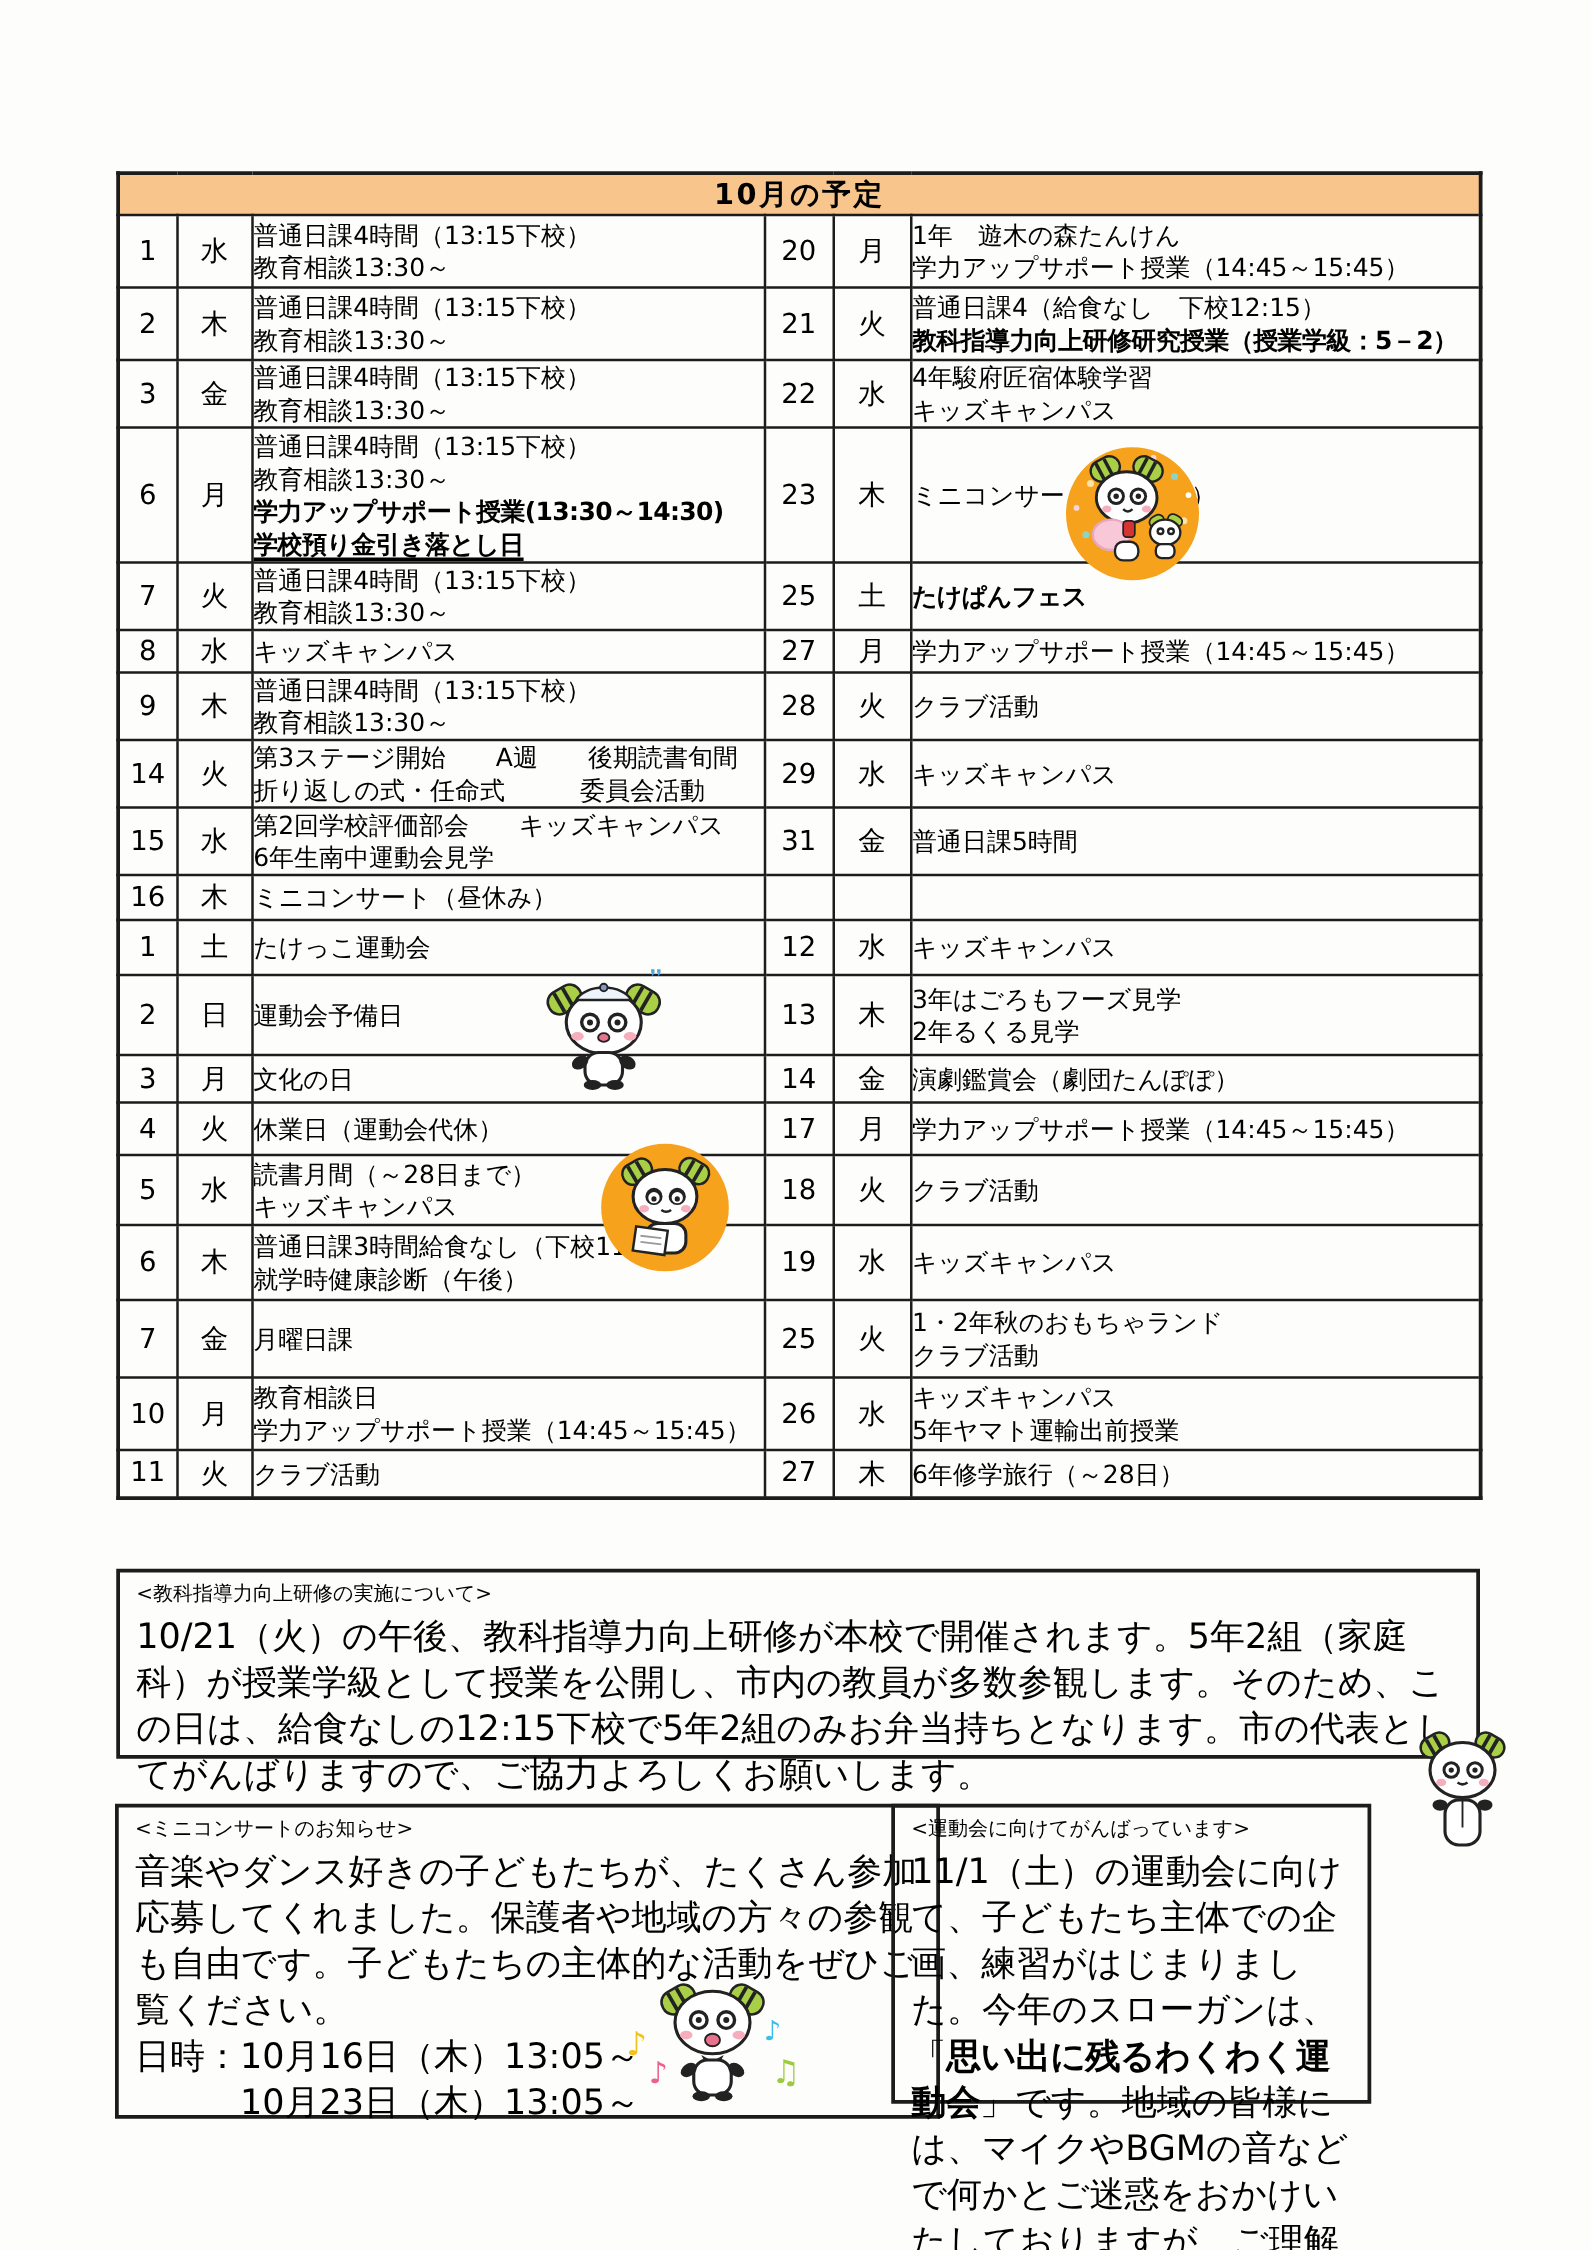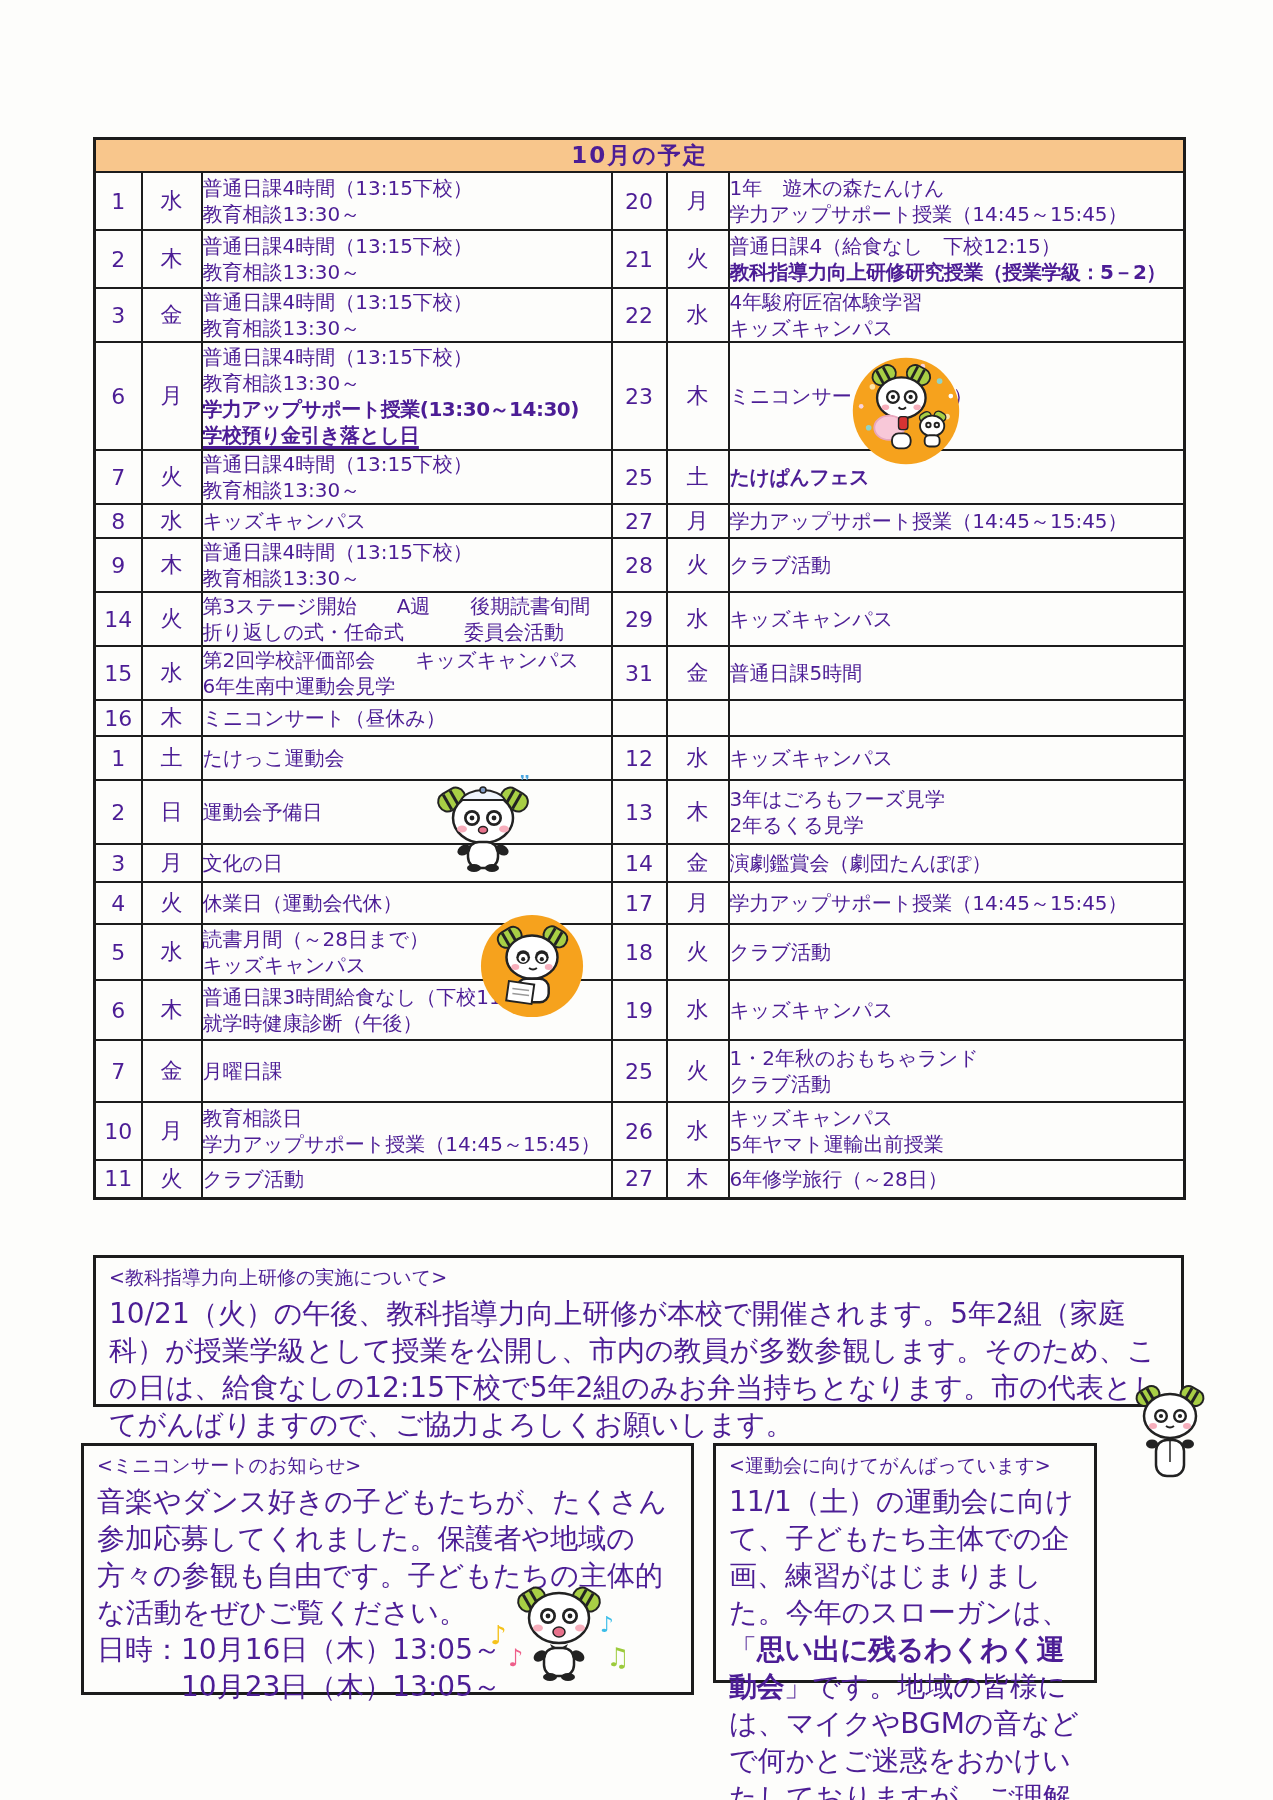--- a/index.html
+++ b/index.html
@@ -1,35 +1,35 @@
 <!DOCTYPE html>
 <html><head>
 <meta charset="utf-8">
 <style>
   html,body{margin:0;padding:0;background:#ffffff;}
   .page{position:relative;width:1273px;height:1800px;background:#fdfdfb;overflow:hidden;
-        font-family:"DejaVu Sans",sans-serif;color:#4c1d95;}
+        font-family:"DejaVu Sans",sans-serif;color:#000000;}
   
   .tablewrap{position:absolute;left:93px;top:137px;width:1090px;}
   table.sched{border-collapse:collapse;width:1090px;table-layout:fixed;}
   table.sched td{border:2px solid #1c1c1c;vertical-align:middle;padding:0;overflow:hidden;}
   table.sched{border:3px solid #1c1c1c;}
   td.cdate{text-align:center;font-size:22px;}
   td.cday{text-align:center;font-size:22px;}
   td.cevent{vertical-align:top;padding:3px 9px 2px 9px;}
   .ln{font-size:20px;line-height:26px;white-space:nowrap;}
   .ln.b{font-weight:700;letter-spacing:-0.5px;}
   .ln.u{text-decoration:underline;text-decoration-thickness:2.5px;text-underline-offset:4px;}
   td.month{height:28px;text-align:center;font-size:23px;font-weight:600;letter-spacing:2px;padding:2px 0;}
   
   .box{position:absolute;border:3px solid #1c1c1c;background:transparent;padding:7px 13px;box-sizing:border-box;}
-  .box .t{margin:0 0 4px 0;font-size:19px;}
+  .box .t{margin:0 0 4px 0;font-size:16px;}
   .box p.body, .box p.pline{margin:0;font-size:28px;line-height:37px;}
   .box1{left:93px;top:1255px;width:1091px;height:152px;}
-  .box2{left:81px;top:1443px;width:613px;height:252px;}
+  .box2{left:92px;top:1443px;width:660px;height:252px;}
   .box3{left:713px;top:1443px;width:384px;height:240px;}
   .box2 .times{margin-top:30px;}
   .seg-b{font-weight:800;letter-spacing:-0.5px;}
   
   .mascot{position:absolute;}
 </style>
 </head>
 <body>
 
 <div class="page">

